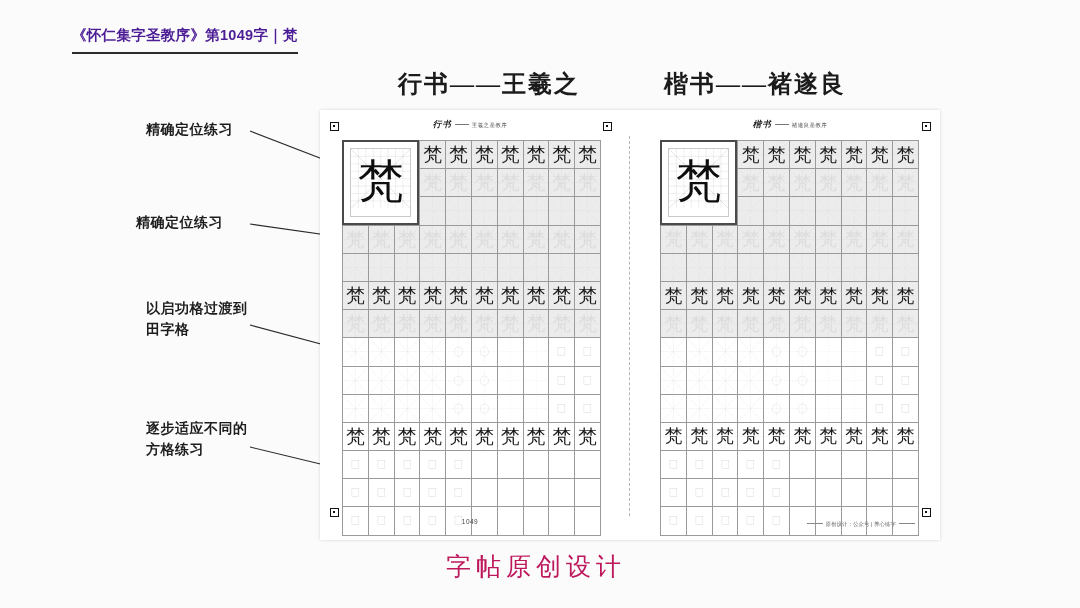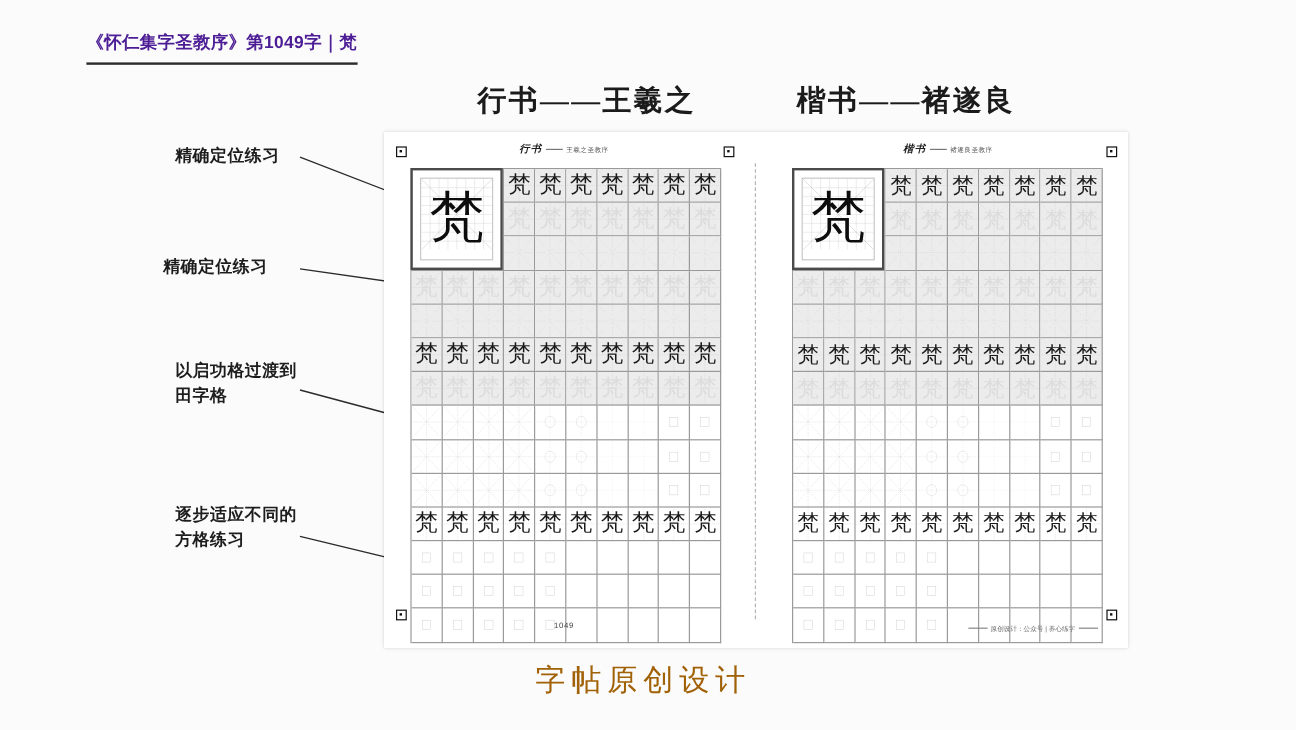--- a/index.html
+++ b/index.html
@@ -134,21 +134,21 @@
   }
   #sheet-footer .ln{
     display:inline-block;width:16px;height:1px;background:#888;
     vertical-align:middle;margin:0 3px 2px 3px;
   }
   
   #caption{
     position:absolute;left:0;top:550px;width:1072px;
     text-align:center;
     font-family:"Liberation Serif","DejaVu Serif",serif;
-    font-size:25px;color:#a16207;letter-spacing:5px;
+    font-size:25px;color:#be185d;letter-spacing:5px;
   }
 </style>
 </head>
 <body>
 
 <div id="header">
   <div class="htxt">《怀仁集字圣教序》第1049字｜梵</div>
 </div>
 
 <div class="coltitle" id="coltitle-left">行书——王羲之</div>

